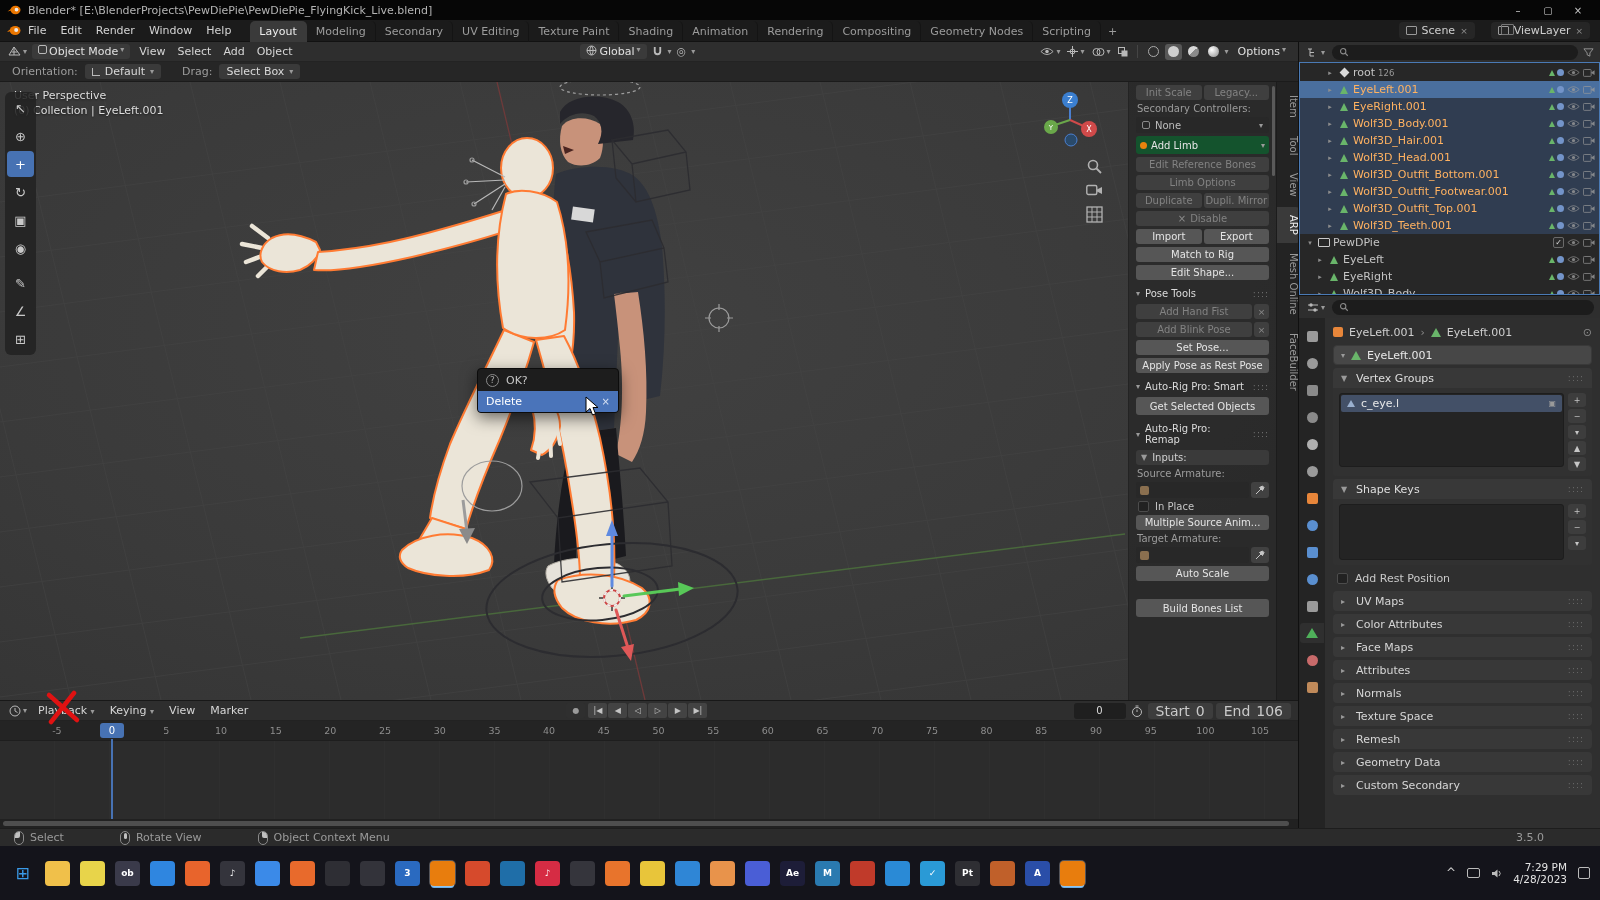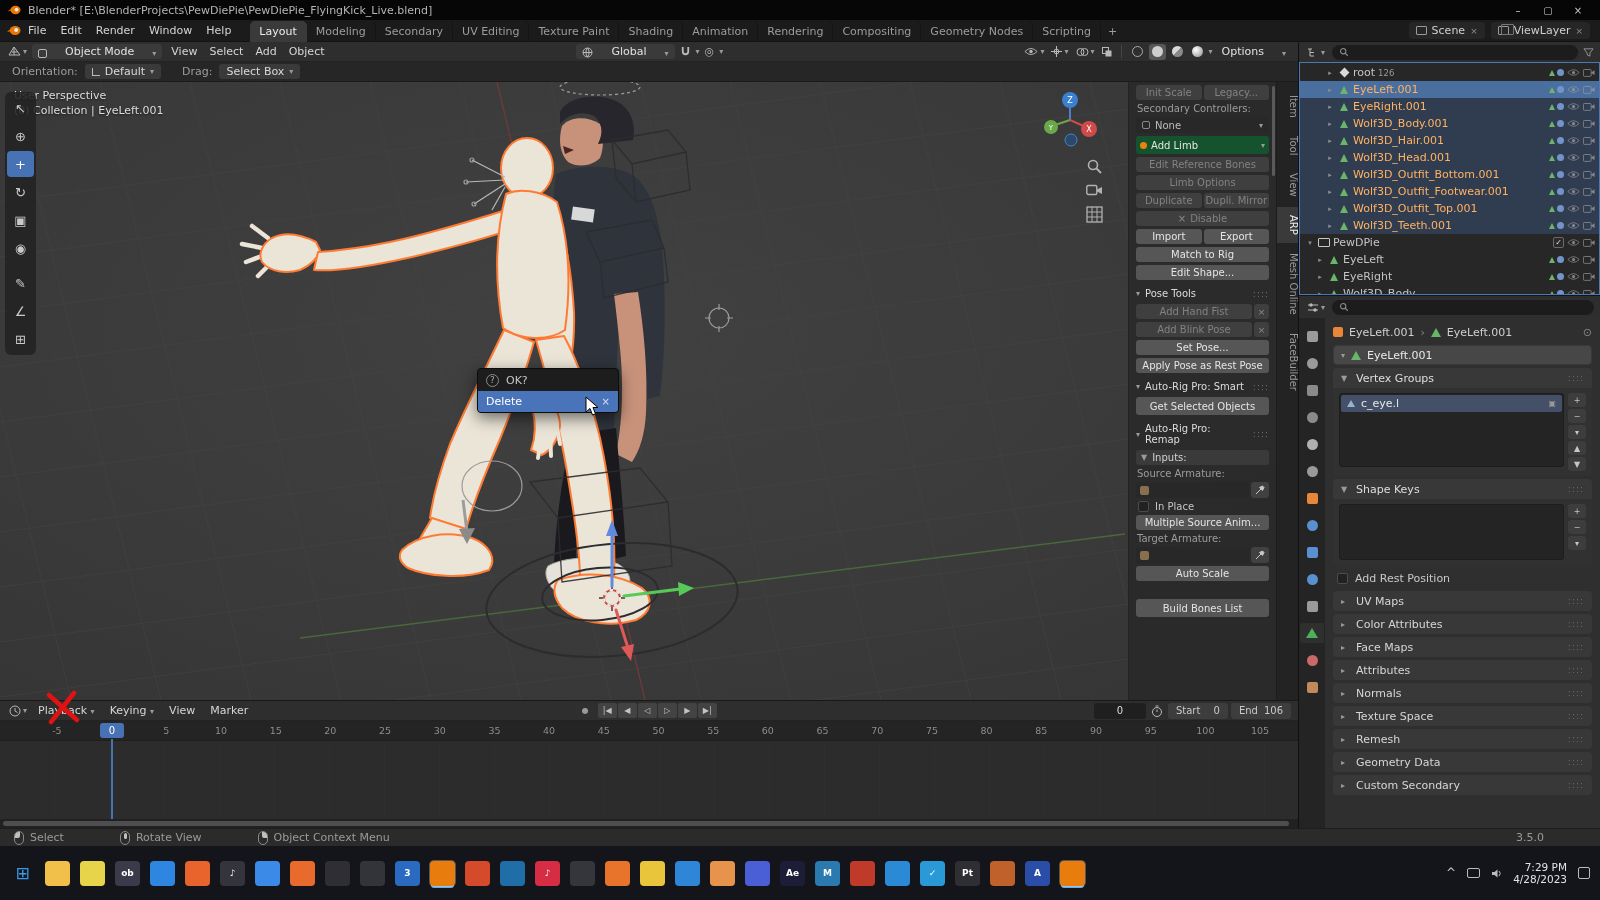--- a/index.html
+++ b/index.html
@@ -12,31 +12,31 @@
 .winbtns{margin-left:auto;display:flex}
 .winbtn{width:30px;height:19px;display:flex;align-items:center;justify-content:center;color:#c9c9c9;font-size:10px}
 
 
 .menubar{height:22px;background:#1b1b1b;display:flex;align-items:center;padding:0 6px;border-bottom:1px solid #121212}
 .menu-item{padding:3px 7px;color:#d4d4d4;border-radius:3px}
 .wtabs{display:flex;align-items:flex-end;height:22px;margin-left:12px}
 .wtab{padding:4px 9px;color:#9c9c9c;font-size:11px;border-right:1px solid #141414;border-radius:5px 5px 0 0;white-space:nowrap}
 .wtab.active{background:#3a3a3a;color:#ececec;border-right-color:transparent}
 .wtab.add{border-right:none;padding:4px 7px}
-.mb-right{margin-left:auto;display:flex;align-items:center;gap:6px;padding-right:4px}
+.mb-right{margin-left:auto;display:flex;align-items:center;gap:16px;padding-right:4px}
 .mb-widget{display:flex;align-items:center;gap:5px;background:#262626;border-radius:4px;padding:2px 7px;color:#cfcfcf}
 .mb-x{color:#8e8e8e;font-size:9px}
 .mini-ic{width:11px;height:9px;border:1px solid #9a9a9a;border-radius:1px;position:relative}
 .mini-ic.layers::after{content:"";position:absolute;left:2px;top:-3px;width:11px;height:9px;border:1px solid #777;border-radius:1px}
 
 
 .main{display:flex;height:786px}
 .vp-col{width:1298px;display:flex;flex-direction:column}
 .tool-header{height:20px;background:#2e2e2e;display:flex;align-items:center;gap:3px;padding:0 6px;border-bottom:1px solid #232323}
-.th-dd{display:flex;align-items:flex-end;gap:18px;background:#3a3a3a;border-radius:3px;padding:1px 6px;color:#e0e0e0}
+.th-dd{display:flex;align-items:flex-start;gap:2px;background:#3a3a3a;border-radius:3px;padding:1px 6px;color:#e0e0e0}
 .carat{color:#9a9a9a;font-size:8px}
 .th-menu{padding:2px 6px;color:#d6d6d6}
 .th-ic{display:flex;align-items:center;gap:2px;padding:0 2px}
 .glyph{color:#b9b9b9;font-size:11px}
 .th-sep{width:1px;height:13px;background:#454545;margin:0 4px}
 .sph{width:11px;height:11px;border-radius:50%}
 .sph.wire{border:1.5px solid #aaa}
 .sph.solid{background:#cfcfcf}
 .sph.mat{background:linear-gradient(135deg,#d8d8d8 50%,#8a8a8a 50%)}
 .sph.rend{background:radial-gradient(circle at 35% 35%,#fff,#888)}
@@ -88,21 +88,21 @@
 .ntabs{position:absolute;top:0;right:0;bottom:0;width:22px;background:#232323;border-left:1px solid #1c1c1c;display:flex;flex-direction:column;padding-top:5px;gap:2px;z-index:9}
 .ntab{writing-mode:vertical-rl;width:22px;padding:8px 0;color:#9a9a9a;font-size:10px;text-align:center;white-space:nowrap}
 .ntab.active{background:#3a3a3a;color:#ececec;border-radius:0 3px 3px 0}
 
 
 .timeline{height:128px;background:#2a2a2a;border-top:1px solid #181818;position:relative;display:flex;flex-direction:column}
 .tl-header{height:20px;background:#2e2e2e;display:flex;align-items:center;gap:3px;padding:0 7px;border-bottom:1px solid #222}
 .tp{min-width:19px;height:15px;background:#434343;border-radius:2px;display:flex;align-items:center;justify-content:center;color:#c4c4c4;font-size:8px;padding:0 4px}
 .tp-group{display:flex;gap:1px}
 .tl-field{height:16px;background:#1f1f1f;border-radius:3px;display:flex;align-items:center;justify-content:center;color:#dcdcdc;font-size:10px;padding:0 8px;min-width:52px}
-.tl-se{height:16px;background:#3d3d3d;border-radius:3px;display:flex;align-items:center;gap:6px;padding:0 8px;font-size:10px;color:#c9c9c9;min-width:60px;justify-content:space-between}
+.tl-se{height:16px;background:#3d3d3d;border-radius:3px;display:flex;align-items:center;gap:6px;padding:0 8px;font-size:14px;color:#c9c9c9;min-width:60px;justify-content:space-between}
 .tl-ruler{height:20px;background:#242424;display:flex;align-items:center;padding-left:29.6px;color:#8d8d8d;font-size:9.5px;border-bottom:1px solid #1e1e1e}
 .tick{width:54.7px;text-align:center;flex:none}
 .tl-body{flex:1;background:repeating-linear-gradient(90deg,#2c2c2c 0 54px,#2f2f2f 54px 55px)}
 .tl-scroll{height:9px;background:#212121;padding:2px 3px}
 .thumb{height:100%;width:99.5%;background:#4e4e4e;border-radius:3px}
 .playhead-pill{position:absolute;left:100px;top:22px;width:24px;height:15px;background:#4772b3;border-radius:3px;color:#fff;font-size:10px;display:flex;align-items:center;justify-content:center;z-index:5}
 .playhead-line{position:absolute;left:111px;top:38px;height:80px;width:2px;background:#4772b3;z-index:4}
 
 
 .right-col{width:302px;display:flex;flex-direction:column;background:#262626;border-left:1px solid #101010}

